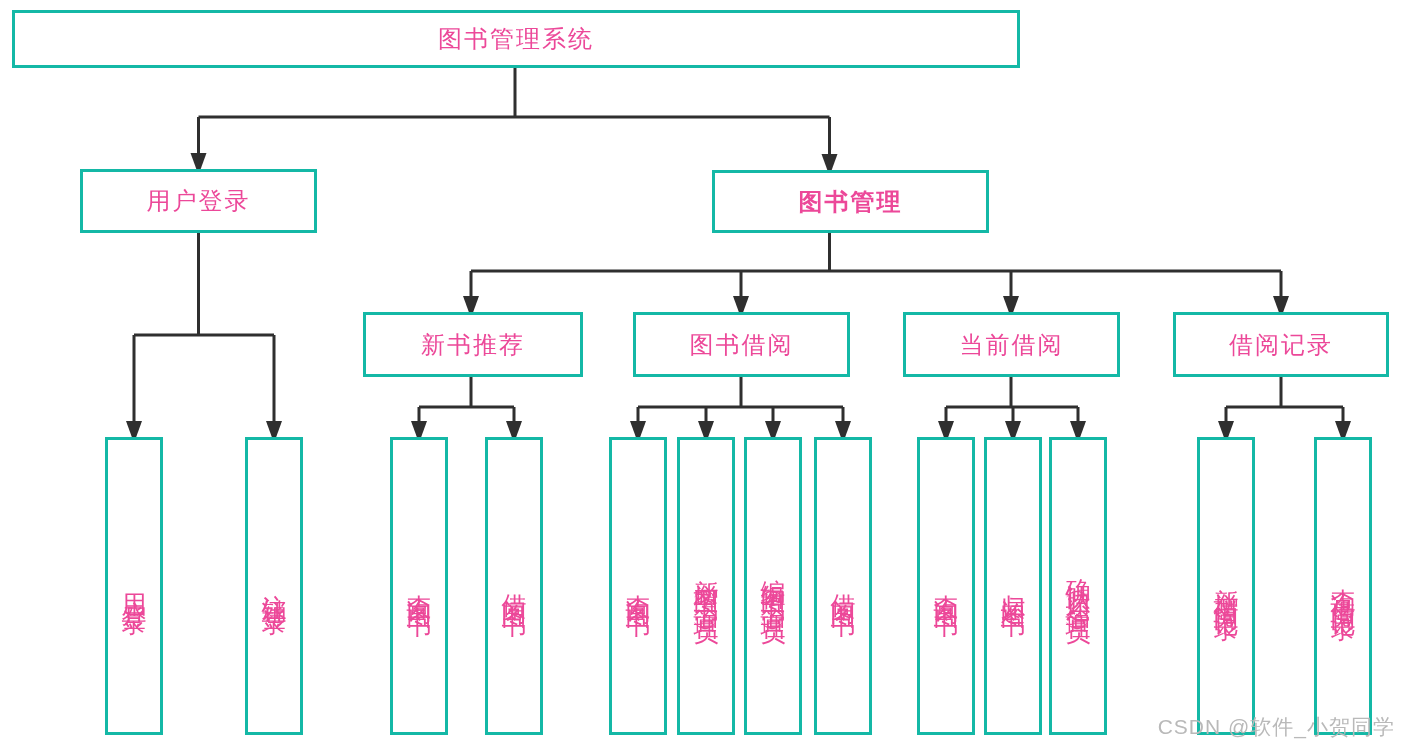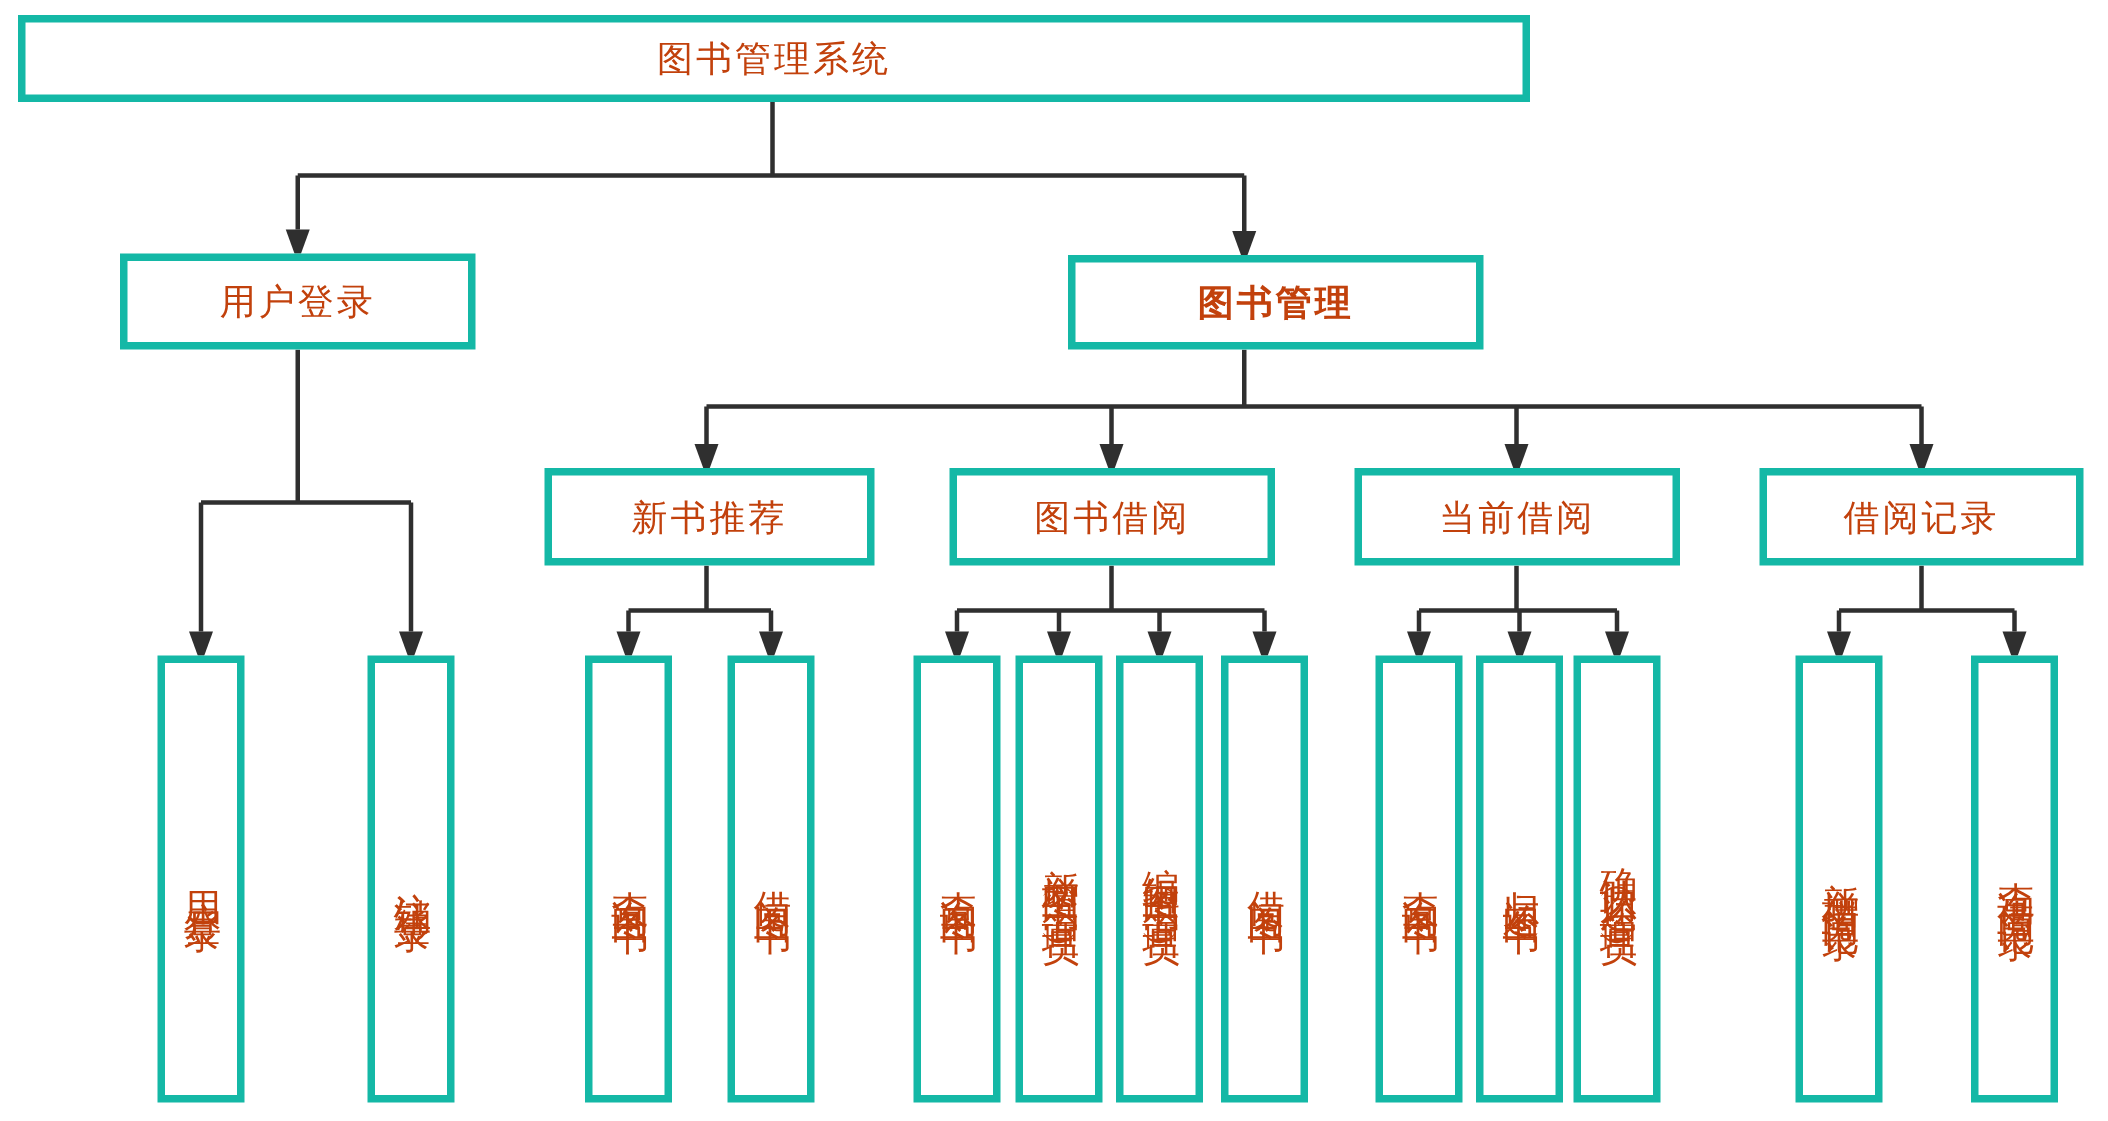--- a/index.html
+++ b/index.html
@@ -12,23 +12,23 @@
     overflow: hidden;
   }
   #wires {
     position: absolute;
     left: 0; top: 0;
     width: 1405px; height: 747px;
   }
   .node {
     position: absolute;
     box-sizing: border-box;
-    border: 5px solid #14b8a6;
+    border: 3px solid #14b8a6;
     background: #ffffff;
-    color: #c2410c;
+    color: #ec4899;
     display: flex;
     align-items: center;
     justify-content: center;
     z-index: 2;
   }
   .hbox {
     font-size: 24px;
     letter-spacing: 2px;
     white-space: nowrap;
   }
@@ -126,14 +126,15 @@
   <div class="node vbox" style="left:744px;">编辑图书（管理员）</div>
   <div class="node vbox" style="left:814px;">借阅图书</div>
 
   <div class="node vbox" style="left:917px;">查询图书</div>
   <div class="node vbox" style="left:984px;">归还图书</div>
   <div class="node vbox" style="left:1049px;">确认归还（管理员）</div>
 
   <div class="node vbox" style="left:1197px;">新增借阅记录</div>
   <div class="node vbox" style="left:1314px;">查询借阅记录</div>
 
+  <div class="watermark">CSDN @软件_小贺同学</div>
 
 </div>
 
 </body></html>

